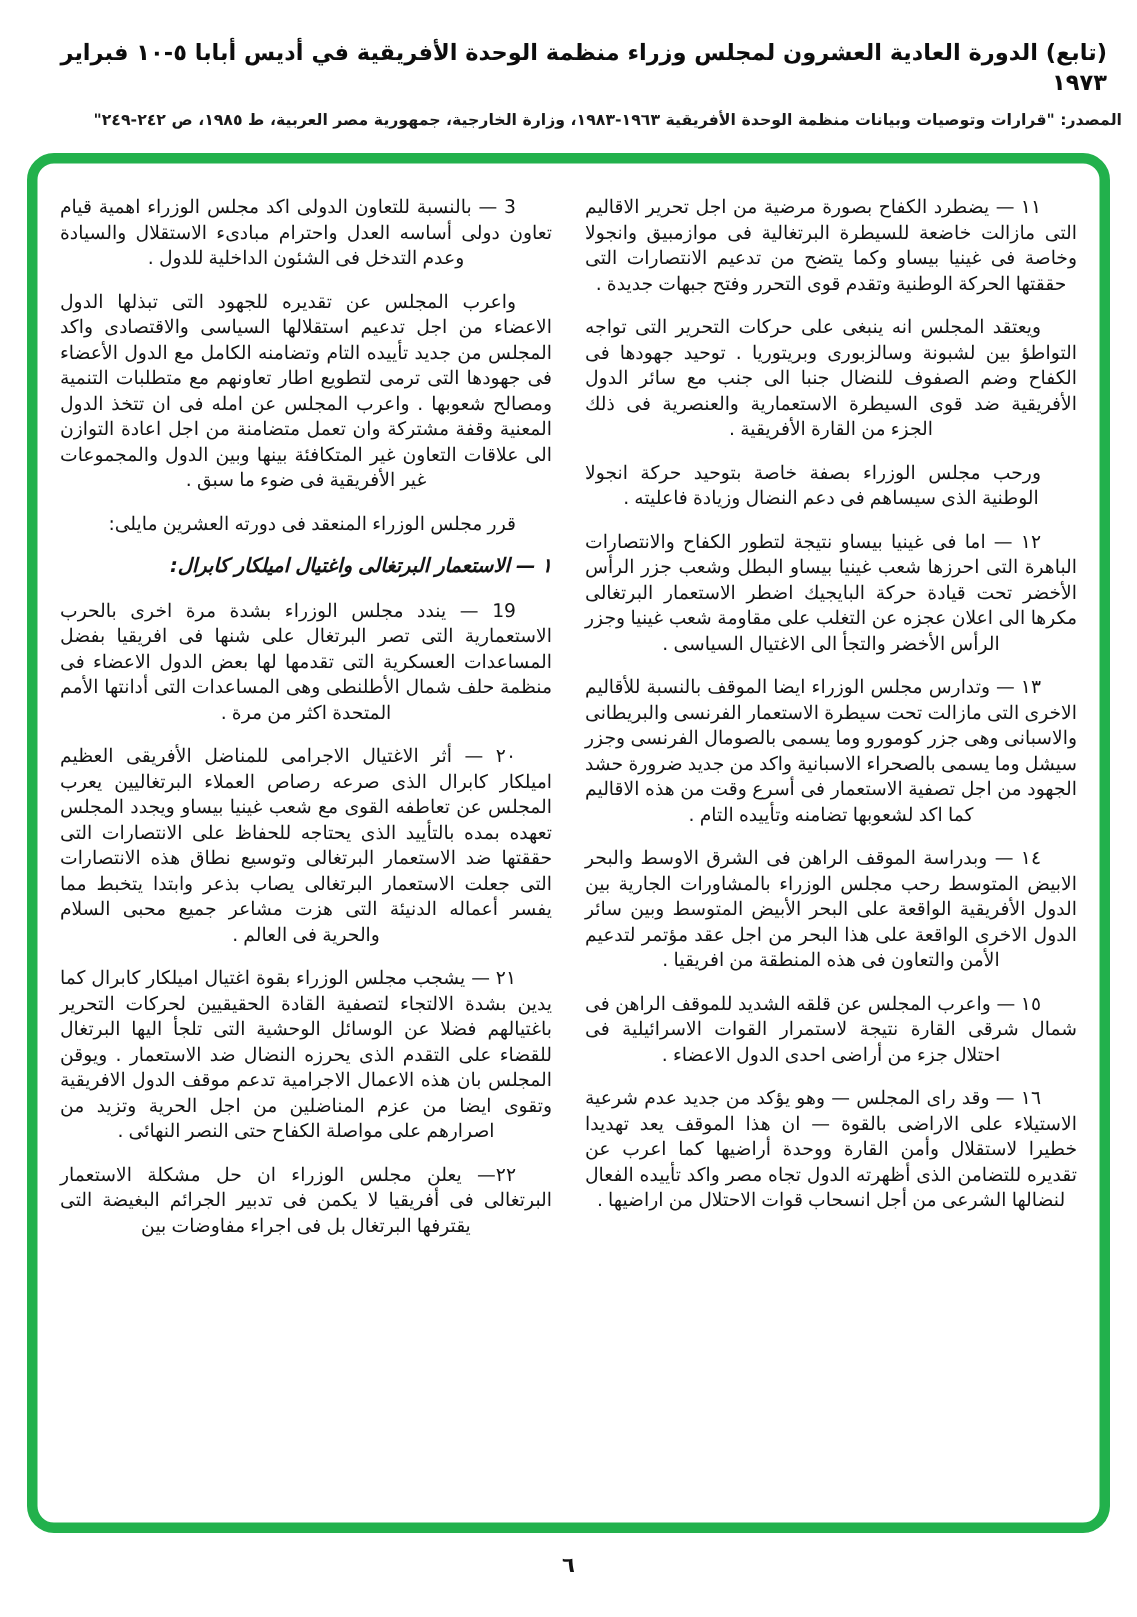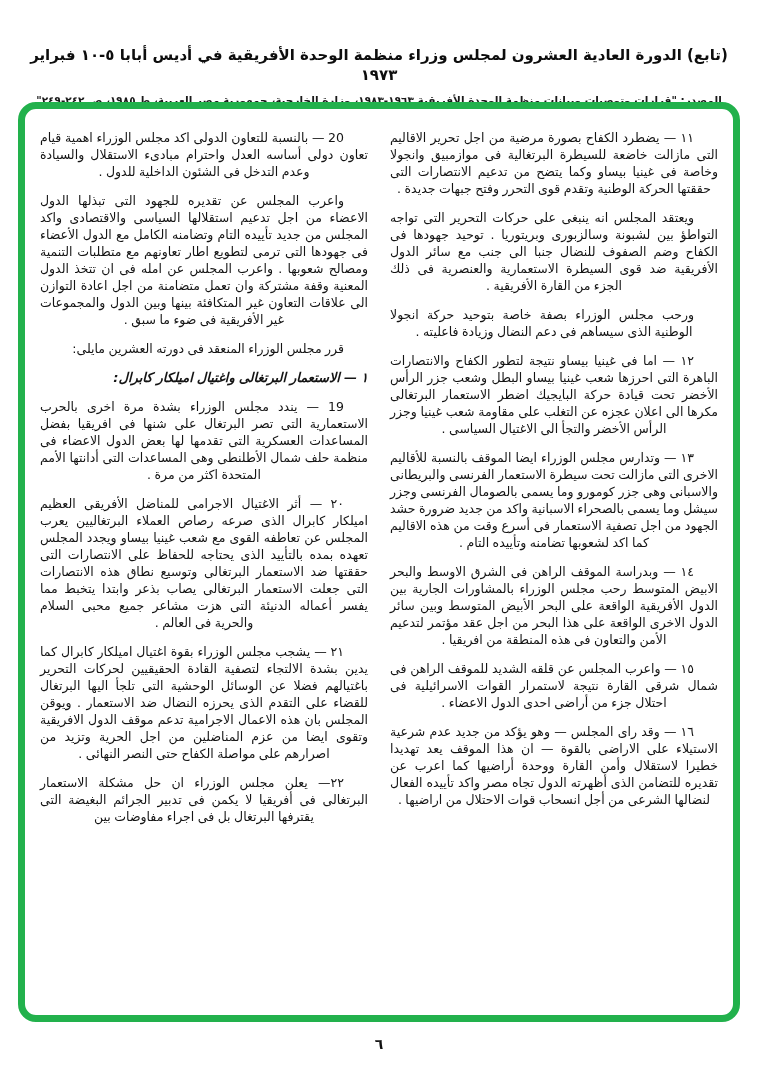--- a/index.html
+++ b/index.html
@@ -10,22 +10,21 @@
   body {
     width: 758px;
     height: 1078px;
     position: relative;
     font-family: "DejaVu Sans", sans-serif;
     color: #141414;
     overflow: hidden;
   }
   .header {
     direction: rtl;
-    text-align: center;
-    padding-top: 46px;
+    padding-top: 26px;
   }
   .doc-title {
     font-size: 15px;
     font-weight: bold;
     color: #0d0d0d;
     line-height: 1.3;
     padding: 0 20px;
   }
   .doc-source {
     font-size: 10.5px;
@@ -105,21 +104,21 @@
       <p class="para">ويعتقد المجلس انه ينبغى على حركات التحرير التى تواجه التواطؤ بين لشبونة وسالزبورى وبريتوريا . توحيد جهودها فى الكفاح وضم الصفوف للنضال جنبا الى جنب مع سائر الدول الأفريقية ضد قوى السيطرة الاستعمارية والعنصرية فى ذلك الجزء من القارة الأفريقية .</p>
       <p class="para">ورحب مجلس الوزراء بصفة خاصة بتوحيد حركة انجولا الوطنية الذى سيساهم فى دعم النضال وزيادة فاعليته .</p>
       <p class="para">١٢ — اما فى غينيا بيساو نتيجة لتطور الكفاح والانتصارات الباهرة التى احرزها شعب غينيا بيساو البطل وشعب جزر الرأس الأخضر تحت قيادة حركة البايجيك اضطر الاستعمار البرتغالى مكرها الى اعلان عجزه عن التغلب على مقاومة شعب غينيا وجزر الرأس الأخضر والتجأ الى الاغتيال السياسى .</p>
       <p class="para">١٣ — وتدارس مجلس الوزراء ايضا الموقف بالنسبة للأقاليم الاخرى التى مازالت تحت سيطرة الاستعمار الفرنسى والبريطانى والاسبانى وهى جزر كومورو وما يسمى بالصومال الفرنسى وجزر سيشل وما يسمى بالصحراء الاسبانية واكد من جديد ضرورة حشد الجهود من اجل تصفية الاستعمار فى أسرع وقت من هذه الاقاليم كما اكد لشعوبها تضامنه وتأييده التام .</p>
       <p class="para">١٤ — وبدراسة الموقف الراهن فى الشرق الاوسط والبحر الابيض المتوسط رحب مجلس الوزراء بالمشاورات الجارية بين الدول الأفريقية الواقعة على البحر الأبيض المتوسط وبين سائر الدول الاخرى الواقعة على هذا البحر من اجل عقد مؤتمر لتدعيم الأمن والتعاون فى هذه المنطقة من افريقيا .</p>
       <p class="para">١٥ — واعرب المجلس عن قلقه الشديد للموقف الراهن فى شمال شرقى القارة نتيجة لاستمرار القوات الاسرائيلية فى احتلال جزء من أراضى احدى الدول الاعضاء .</p>
       <p class="para">١٦ — وقد راى المجلس — وهو يؤكد من جديد عدم شرعية الاستيلاء على الاراضى بالقوة — ان هذا الموقف يعد تهديدا خطيرا لاستقلال وأمن القارة ووحدة أراضيها كما اعرب عن تقديره للتضامن الذى أظهرته الدول تجاه مصر واكد تأييده الفعال لنضالها الشرعى من أجل انسحاب قوات الاحتلال من اراضيها .</p>
     </div>
 
     <div class="col">
-      <p class="para">20 — بالنسبة للتعاون الدولى اكد مجلس الوزراء اهمية قيام تعاون دولى أساسه العدل واحترام مبادىء الاستقلال والسيادة وعدم التدخل فى الشئون الداخلية للدول .</p>
+      <p class="para">3 — بالنسبة للتعاون الدولى اكد مجلس الوزراء اهمية قيام تعاون دولى أساسه العدل واحترام مبادىء الاستقلال والسيادة وعدم التدخل فى الشئون الداخلية للدول .</p>
       <p class="para">واعرب المجلس عن تقديره للجهود التى تبذلها الدول الاعضاء من اجل تدعيم استقلالها السياسى والاقتصادى واكد المجلس من جديد تأييده التام وتضامنه الكامل مع الدول الأعضاء فى جهودها التى ترمى لتطويع اطار تعاونهم مع متطلبات التنمية ومصالح شعوبها . واعرب المجلس عن امله فى ان تتخذ الدول المعنية وقفة مشتركة وان تعمل متضامنة من اجل اعادة التوازن الى علاقات التعاون غير المتكافئة بينها وبين الدول والمجموعات غير الأفريقية فى ضوء ما سبق .</p>
       <p class="para intro-line">قرر مجلس الوزراء المنعقد فى دورته العشرين مايلى:</p>
       <p class="para section-heading">١ — الاستعمار البرتغالى واغتيال اميلكار كابرال:</p>
       <p class="para">19 — يندد مجلس الوزراء بشدة مرة اخرى بالحرب الاستعمارية التى تصر البرتغال على شنها فى افريقيا بفضل المساعدات العسكرية التى تقدمها لها بعض الدول الاعضاء فى منظمة حلف شمال الأطلنطى وهى المساعدات التى أدانتها الأمم المتحدة اكثر من مرة .</p>
       <p class="para">٢٠ — أثر الاغتيال الاجرامى للمناضل الأفريقى العظيم اميلكار كابرال الذى صرعه رصاص العملاء البرتغاليين يعرب المجلس عن تعاطفه القوى مع شعب غينيا بيساو ويجدد المجلس تعهده بمده بالتأييد الذى يحتاجه للحفاظ على الانتصارات التى حققتها ضد الاستعمار البرتغالى وتوسيع نطاق هذه الانتصارات التى جعلت الاستعمار البرتغالى يصاب بذعر وابتدا يتخبط مما يفسر أعماله الدنيئة التى هزت مشاعر جميع محبى السلام والحرية فى العالم .</p>
       <p class="para">٢١ — يشجب مجلس الوزراء بقوة اغتيال اميلكار كابرال كما يدين بشدة الالتجاء لتصفية القادة الحقيقيين لحركات التحرير باغتيالهم فضلا عن الوسائل الوحشية التى تلجأ اليها البرتغال للقضاء على التقدم الذى يحرزه النضال ضد الاستعمار . ويوقن المجلس بان هذه الاعمال الاجرامية تدعم موقف الدول الافريقية وتقوى ايضا من عزم المناضلين من اجل الحرية وتزيد من اصرارهم على مواصلة الكفاح حتى النصر النهائى .</p>
       <p class="para">٢٢— يعلن مجلس الوزراء ان حل مشكلة الاستعمار البرتغالى فى أفريقيا لا يكمن فى تدبير الجرائم البغيضة التى يقترفها البرتغال بل فى اجراء مفاوضات بين</p>
     </div>
 
   </div>

